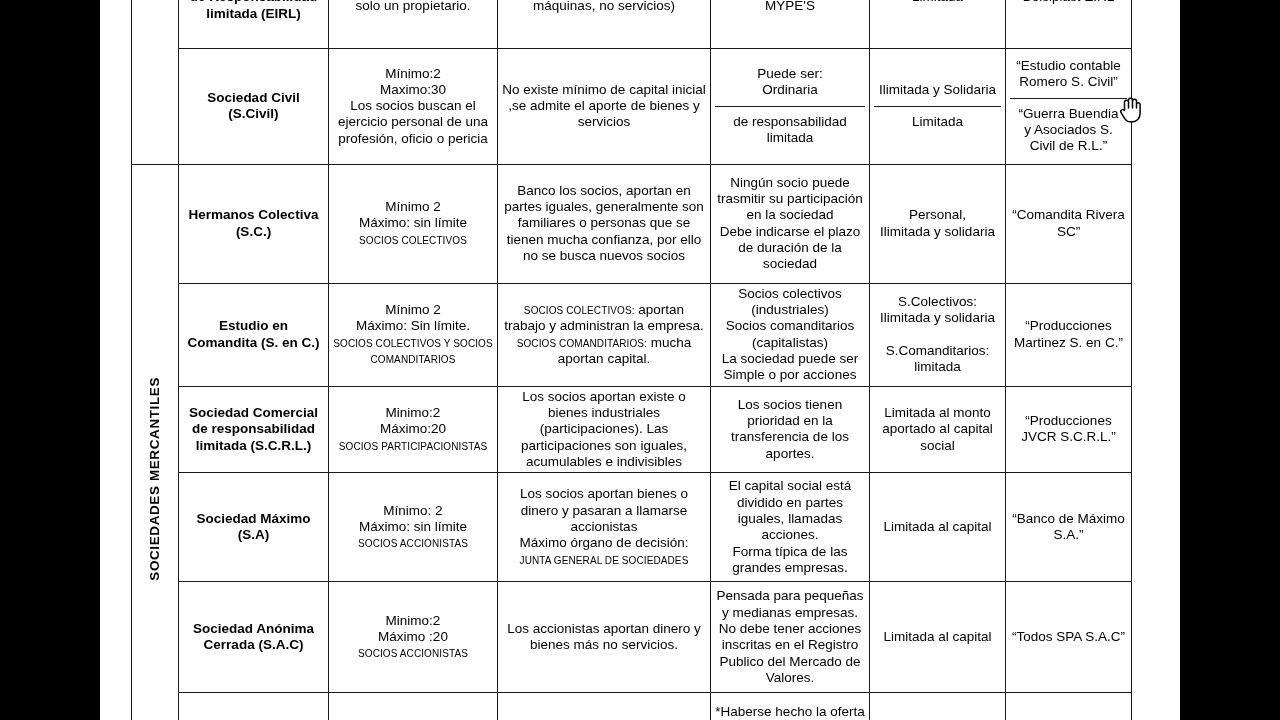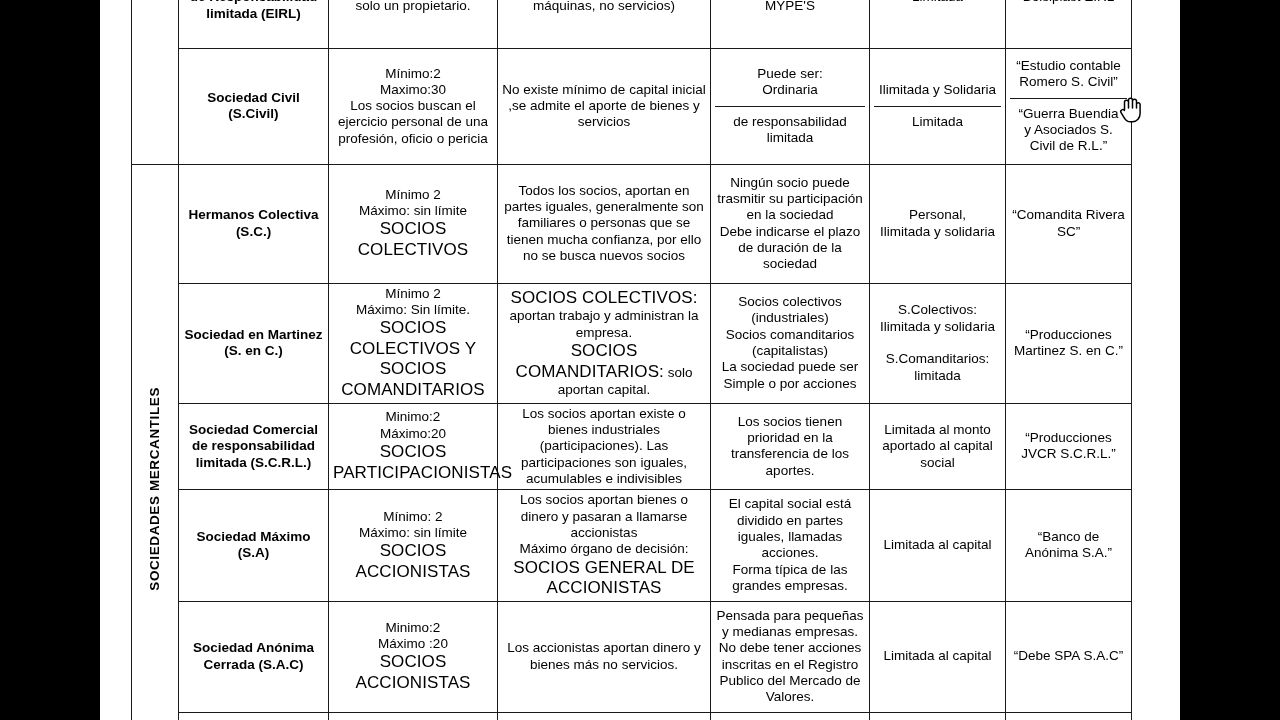--- a/index.html
+++ b/index.html
@@ -93,21 +93,21 @@
     font-size: 13.5px;
     letter-spacing: 0.6px;
     color: #000000;
     display: inline-block;
   }
   td.name {
     font-weight: bold;
     font-size: 14px;
   }
   .small {
-    font-size: 17px;
+    font-size: 10px;
     letter-spacing: 0.1px;
   }
   .sc-split { padding: 0; }
   .sc-split .half {
     display: block;
     padding: 7px 4px;
   }
   .sc-split .half.top { border-bottom: 1.6px solid #1a1a1a; }
 
   
@@ -173,35 +173,35 @@
 
         <tr>
           <td class="label-band" rowspan="6">
             <span class="vert-label">SOCIEDADES MERCANTILES</span>
           </td>
           <td class="name" style="height:114px">Hermanos Colectiva (S.C.)</td>
           <td>
             <span>Mínimo 2<br>Máximo: sin límite</span><br>
             <span class="small">SOCIOS COLECTIVOS</span>
           </td>
-          <td>Todos los socios, aportan en partes iguales, generalmente son familiares o personas que se tienen mucha confianza, por ello no se busca nuevos socios</td>
+          <td>Banco los socios, aportan en partes iguales, generalmente son familiares o personas que se tienen mucha confianza, por ello no se busca nuevos socios</td>
           <td>Ningún socio puede trasmitir su participación en la sociedad<br>Debe indicarse el plazo de duración de la sociedad</td>
           <td>Personal,<br>Ilimitada y solidaria</td>
           <td>“Comandita Rivera SC”</td>
         </tr>
 
         <tr>
-          <td class="name" style="height:98px">Sociedad en Martinez (S. en C.)</td>
+          <td class="name" style="height:98px">Estudio en Comandita (S. en C.)</td>
           <td>
             <span>Mínimo 2<br>Máximo: Sin límite.</span><br>
             <span class="small">SOCIOS COLECTIVOS Y SOCIOS COMANDITARIOS</span>
           </td>
           <td>
             <span class="small">SOCIOS COLECTIVOS:</span><span> aportan trabajo y administran la empresa.</span><br>
-            <span class="small">SOCIOS COMANDITARIOS:</span><span> solo aportan capital.</span>
+            <span class="small">SOCIOS COMANDITARIOS:</span><span> mucha aportan capital.</span>
           </td>
           <td>Socios colectivos (industriales)<br>Socios comanditarios (capitalistas)<br>La sociedad puede ser Simple o por acciones</td>
           <td>S.Colectivos:<br>Ilimitada y solidaria<br><br>S.Comanditarios:<br>limitada</td>
           <td>“Producciones Martinez S. en C.”</td>
         </tr>
 
         <tr>
           <td class="name" style="height:81px">Sociedad Comercial de responsabilidad limitada (S.C.R.L.)</td>
           <td>
             <span>Minimo:2<br>Máximo:20</span><br>
@@ -214,37 +214,37 @@
         </tr>
 
         <tr>
           <td class="name" style="height:104px">Sociedad Máximo (S.A)</td>
           <td>
             <span>Mínimo: 2<br>Máximo: sin límite</span><br>
             <span class="small">SOCIOS ACCIONISTAS</span>
           </td>
           <td>
             <span>Los socios aportan bienes o dinero y pasaran a llamarse accionistas<br>Máximo órgano de decisión:</span><br>
-            <span class="small">SOCIOS GENERAL DE ACCIONISTAS</span>
+            <span class="small">JUNTA GENERAL DE SOCIEDADES</span>
           </td>
           <td>El capital social está dividido en partes iguales, llamadas acciones.<br>Forma típica de las grandes empresas.</td>
           <td>Limitada al capital</td>
-          <td>“Banco de Anónima S.A.”</td>
+          <td>“Banco de Máximo S.A.”</td>
         </tr>
 
         <tr>
           <td class="name" style="height:106px">Sociedad Anónima Cerrada (S.A.C)</td>
           <td>
             <span>Minimo:2<br>Máximo :20</span><br>
             <span class="small">SOCIOS ACCIONISTAS</span>
           </td>
           <td>Los accionistas aportan dinero y bienes más no servicios.</td>
           <td>Pensada para pequeñas y medianas empresas.<br>No debe tener acciones inscritas en el Registro Publico del Mercado de Valores.</td>
           <td>Limitada al capital</td>
-          <td>“Debe SPA S.A.C”</td>
+          <td>“Todos SPA S.A.C”</td>
         </tr>
 
         <tr>
           <td class="name" style="height:100px">Sociedad Anónima Abierta (S.A.A)</td>
           <td>
             <br>
             
           </td>
           <td>Los accionistas aportan dinero y bienes.<br>La SMV ejerce control sobre ellas</td>
           <td>*Haberse hecho la oferta pública primaria de las acciones<br>*Participa en la Bolsa de Valores</td>

